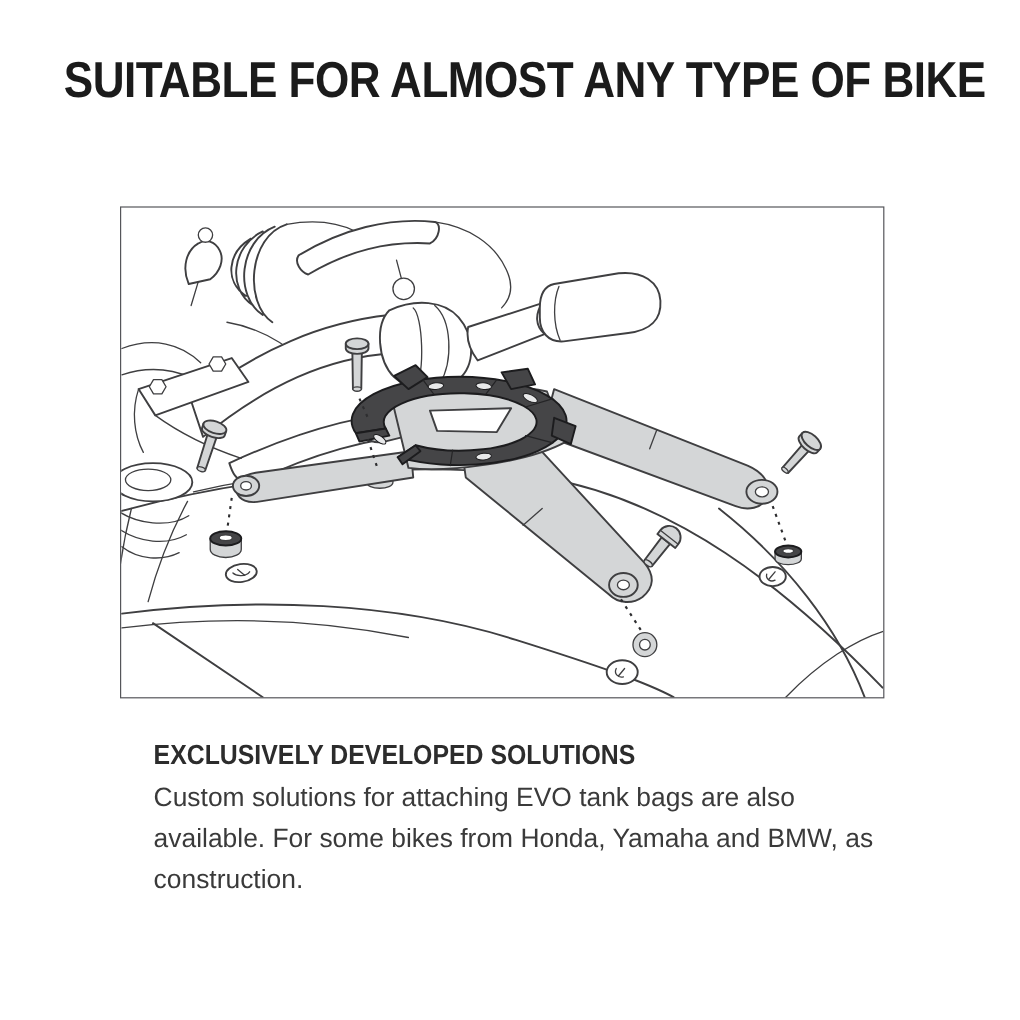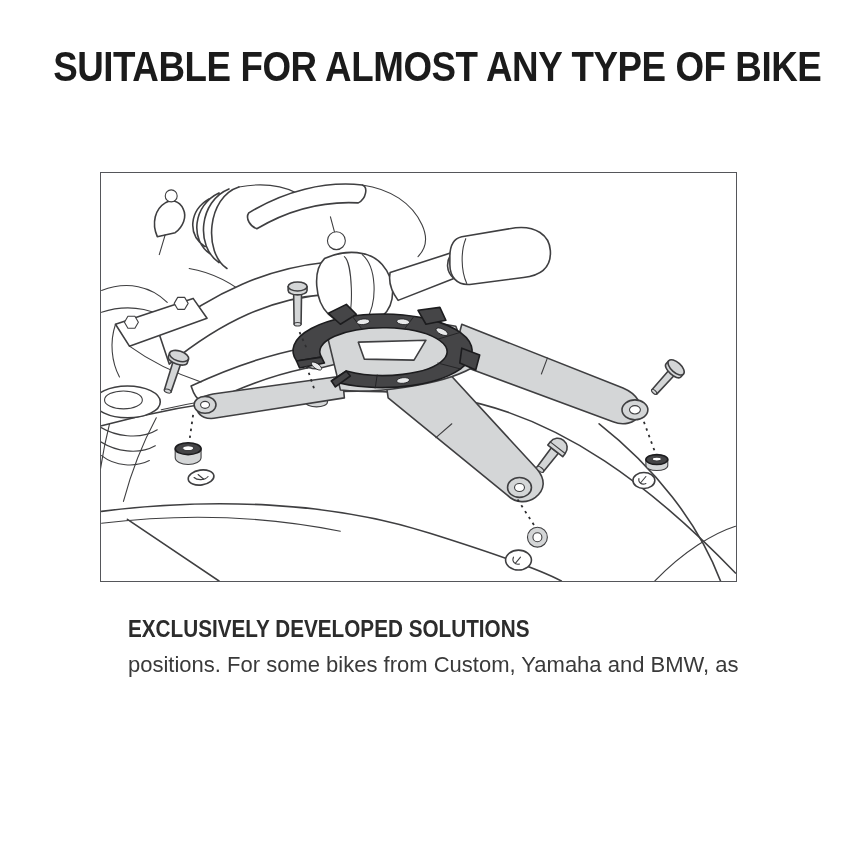--- a/index.html
+++ b/index.html
@@ -197,16 +197,18 @@
       </g>
 
       <g>
         <path class="dot" fill="none" d="M 199,160 L 206,176 M 206,194 L 214,218 M 92,243 L 88,271 M 418,328 L 436,356 M 545,250 L 556,280"></path>
       </g>
     </svg>
   </div>
 
   <div class="text-block">
     <h2 class="subheading">EXCLUSIVELY DEVELOPED SOLUTIONS</h2>
-    <p class="body-line">positions. For some bikes from Custom, Yamaha and BMW, as</p>
+    <p class="body-line">Custom solutions for attaching EVO tank bags are also</p>
+    <p class="body-line">available. For some bikes from Honda, Yamaha and BMW, as</p>
+    <p class="body-line">construction.</p>
   </div>
 
 </div>
 
 </body></html>

